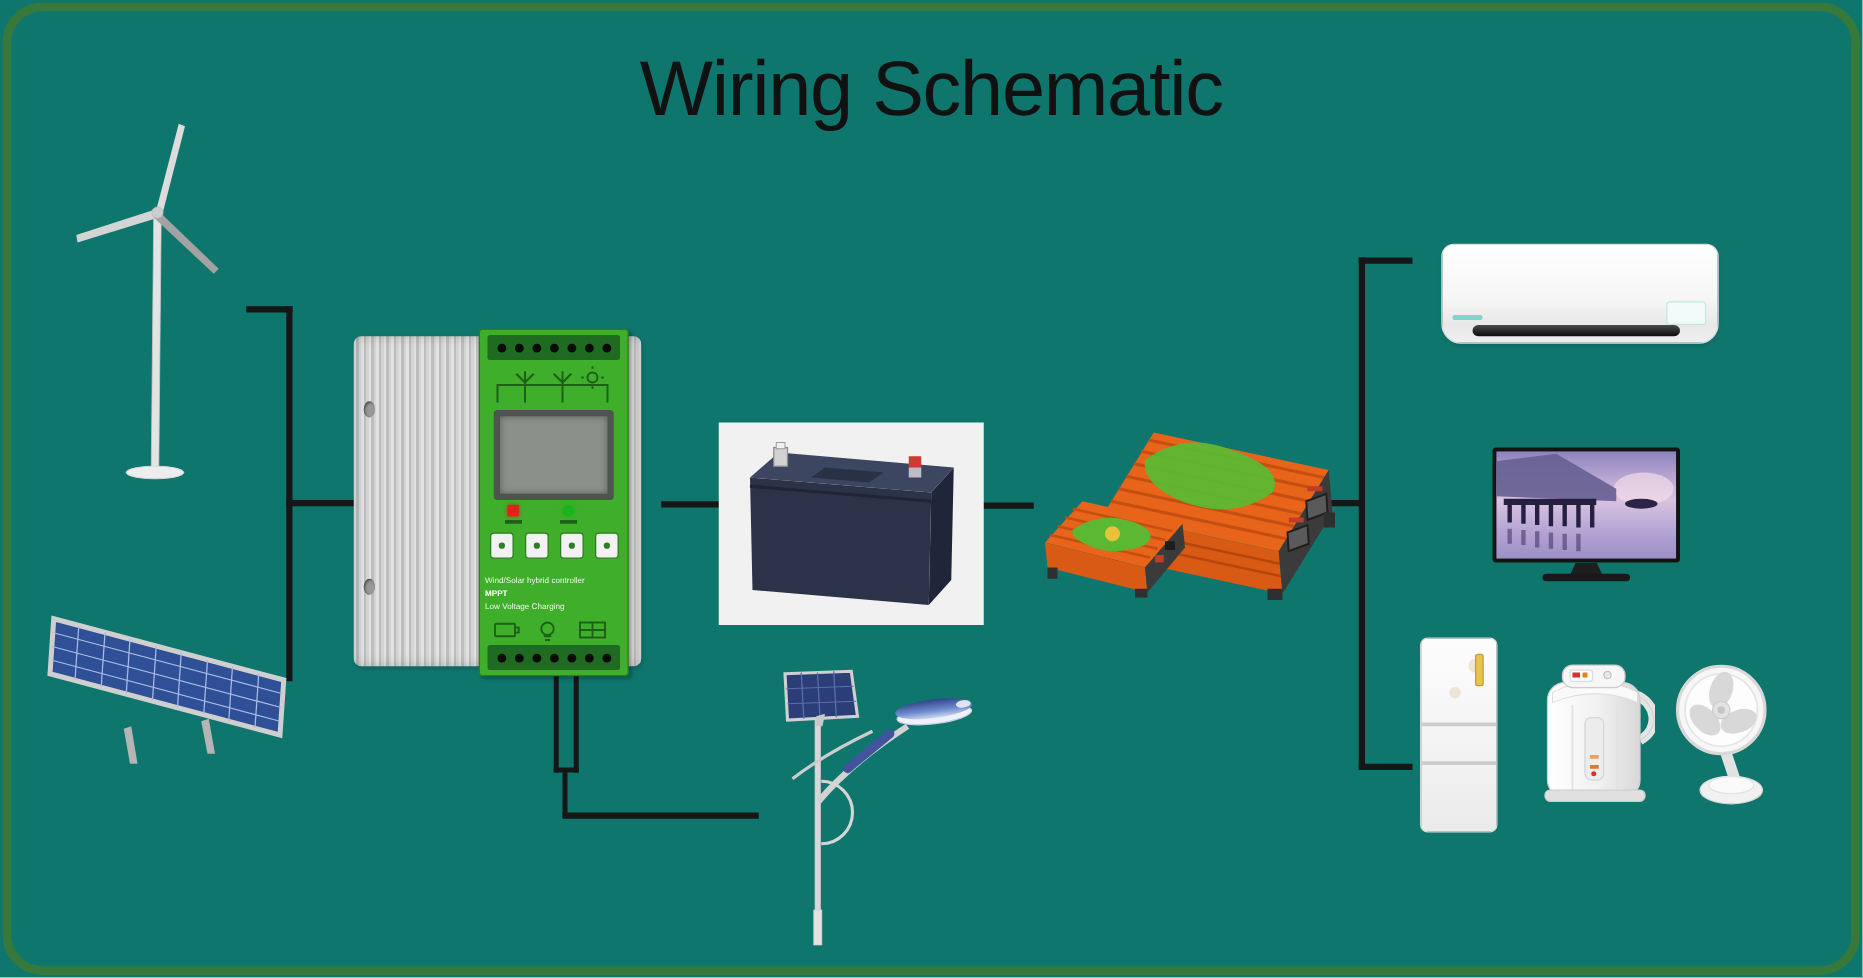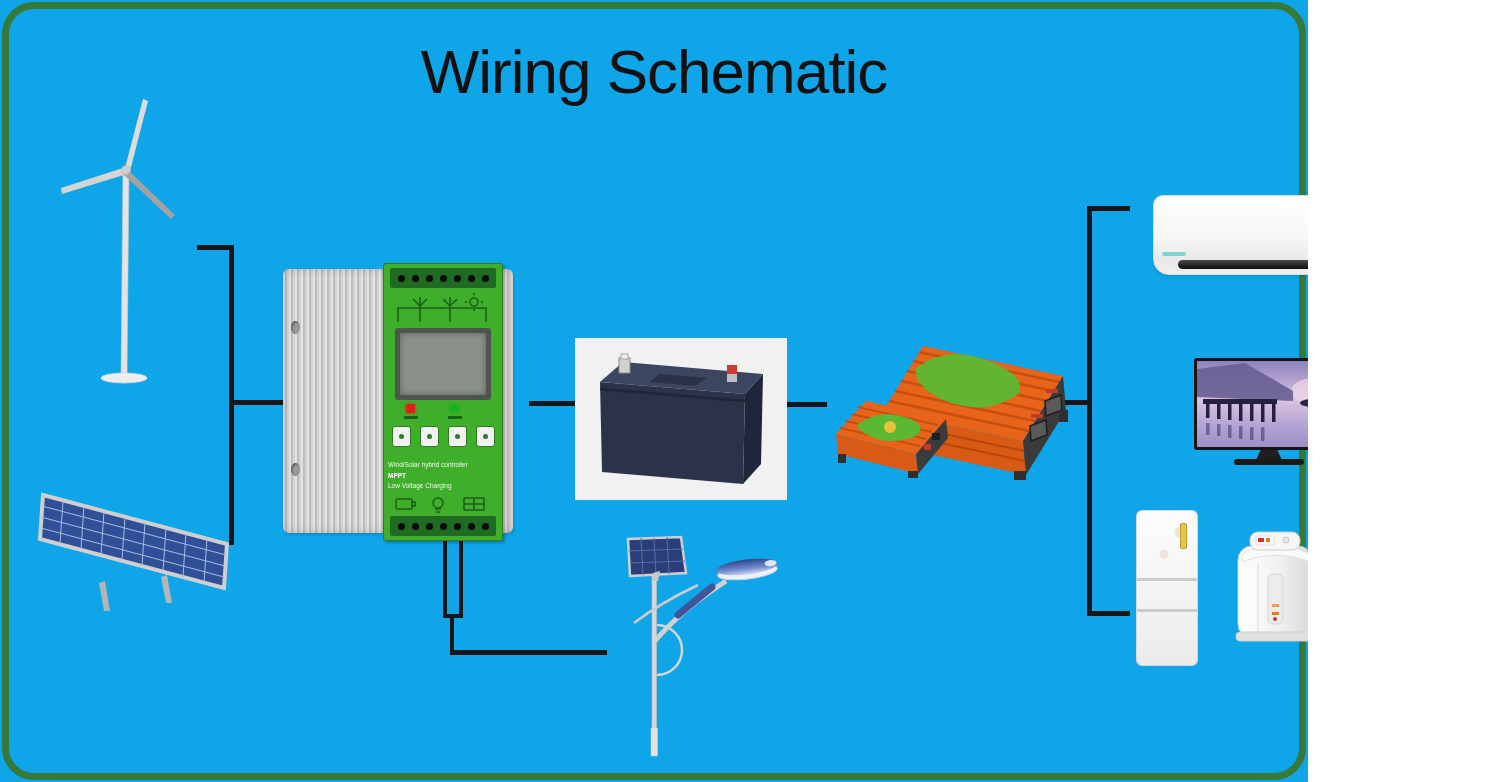--- a/index.html
+++ b/index.html
@@ -1,16 +1,16 @@
 <!DOCTYPE html>
 <html><head>
 <meta charset="utf-8">
 <style>
   html,body{margin:0;padding:0;background:#ffffff;}
-  .canvas{position:relative;width:1308px;height:782px;background:#0ea5e9;overflow:hidden;
+  .canvas{position:relative;width:1490px;height:782px;background:#0f766e;overflow:hidden;
           font-family:"Liberation Sans",sans-serif;}
   .frame{position:absolute;inset:2px;border:7px solid #37793a;border-radius:32px;pointer-events:none;}
   .title{position:absolute;top:36px;left:0;right:0;text-align:center;font-size:62px;
          letter-spacing:-1px;color:#111;font-weight:400;}
   .wire{position:absolute;background:#161616;}
 
   
   .ctrl{position:absolute;left:283px;top:263px;width:230px;height:276px;}
   .ctrl-body{position:absolute;left:0;top:6px;width:230px;height:264px;border-radius:6px;
     background:repeating-linear-gradient(90deg,#e2e2e2 0 2px,#bdbdbd 2px 4px,#d4d4d4 4px 6px);

